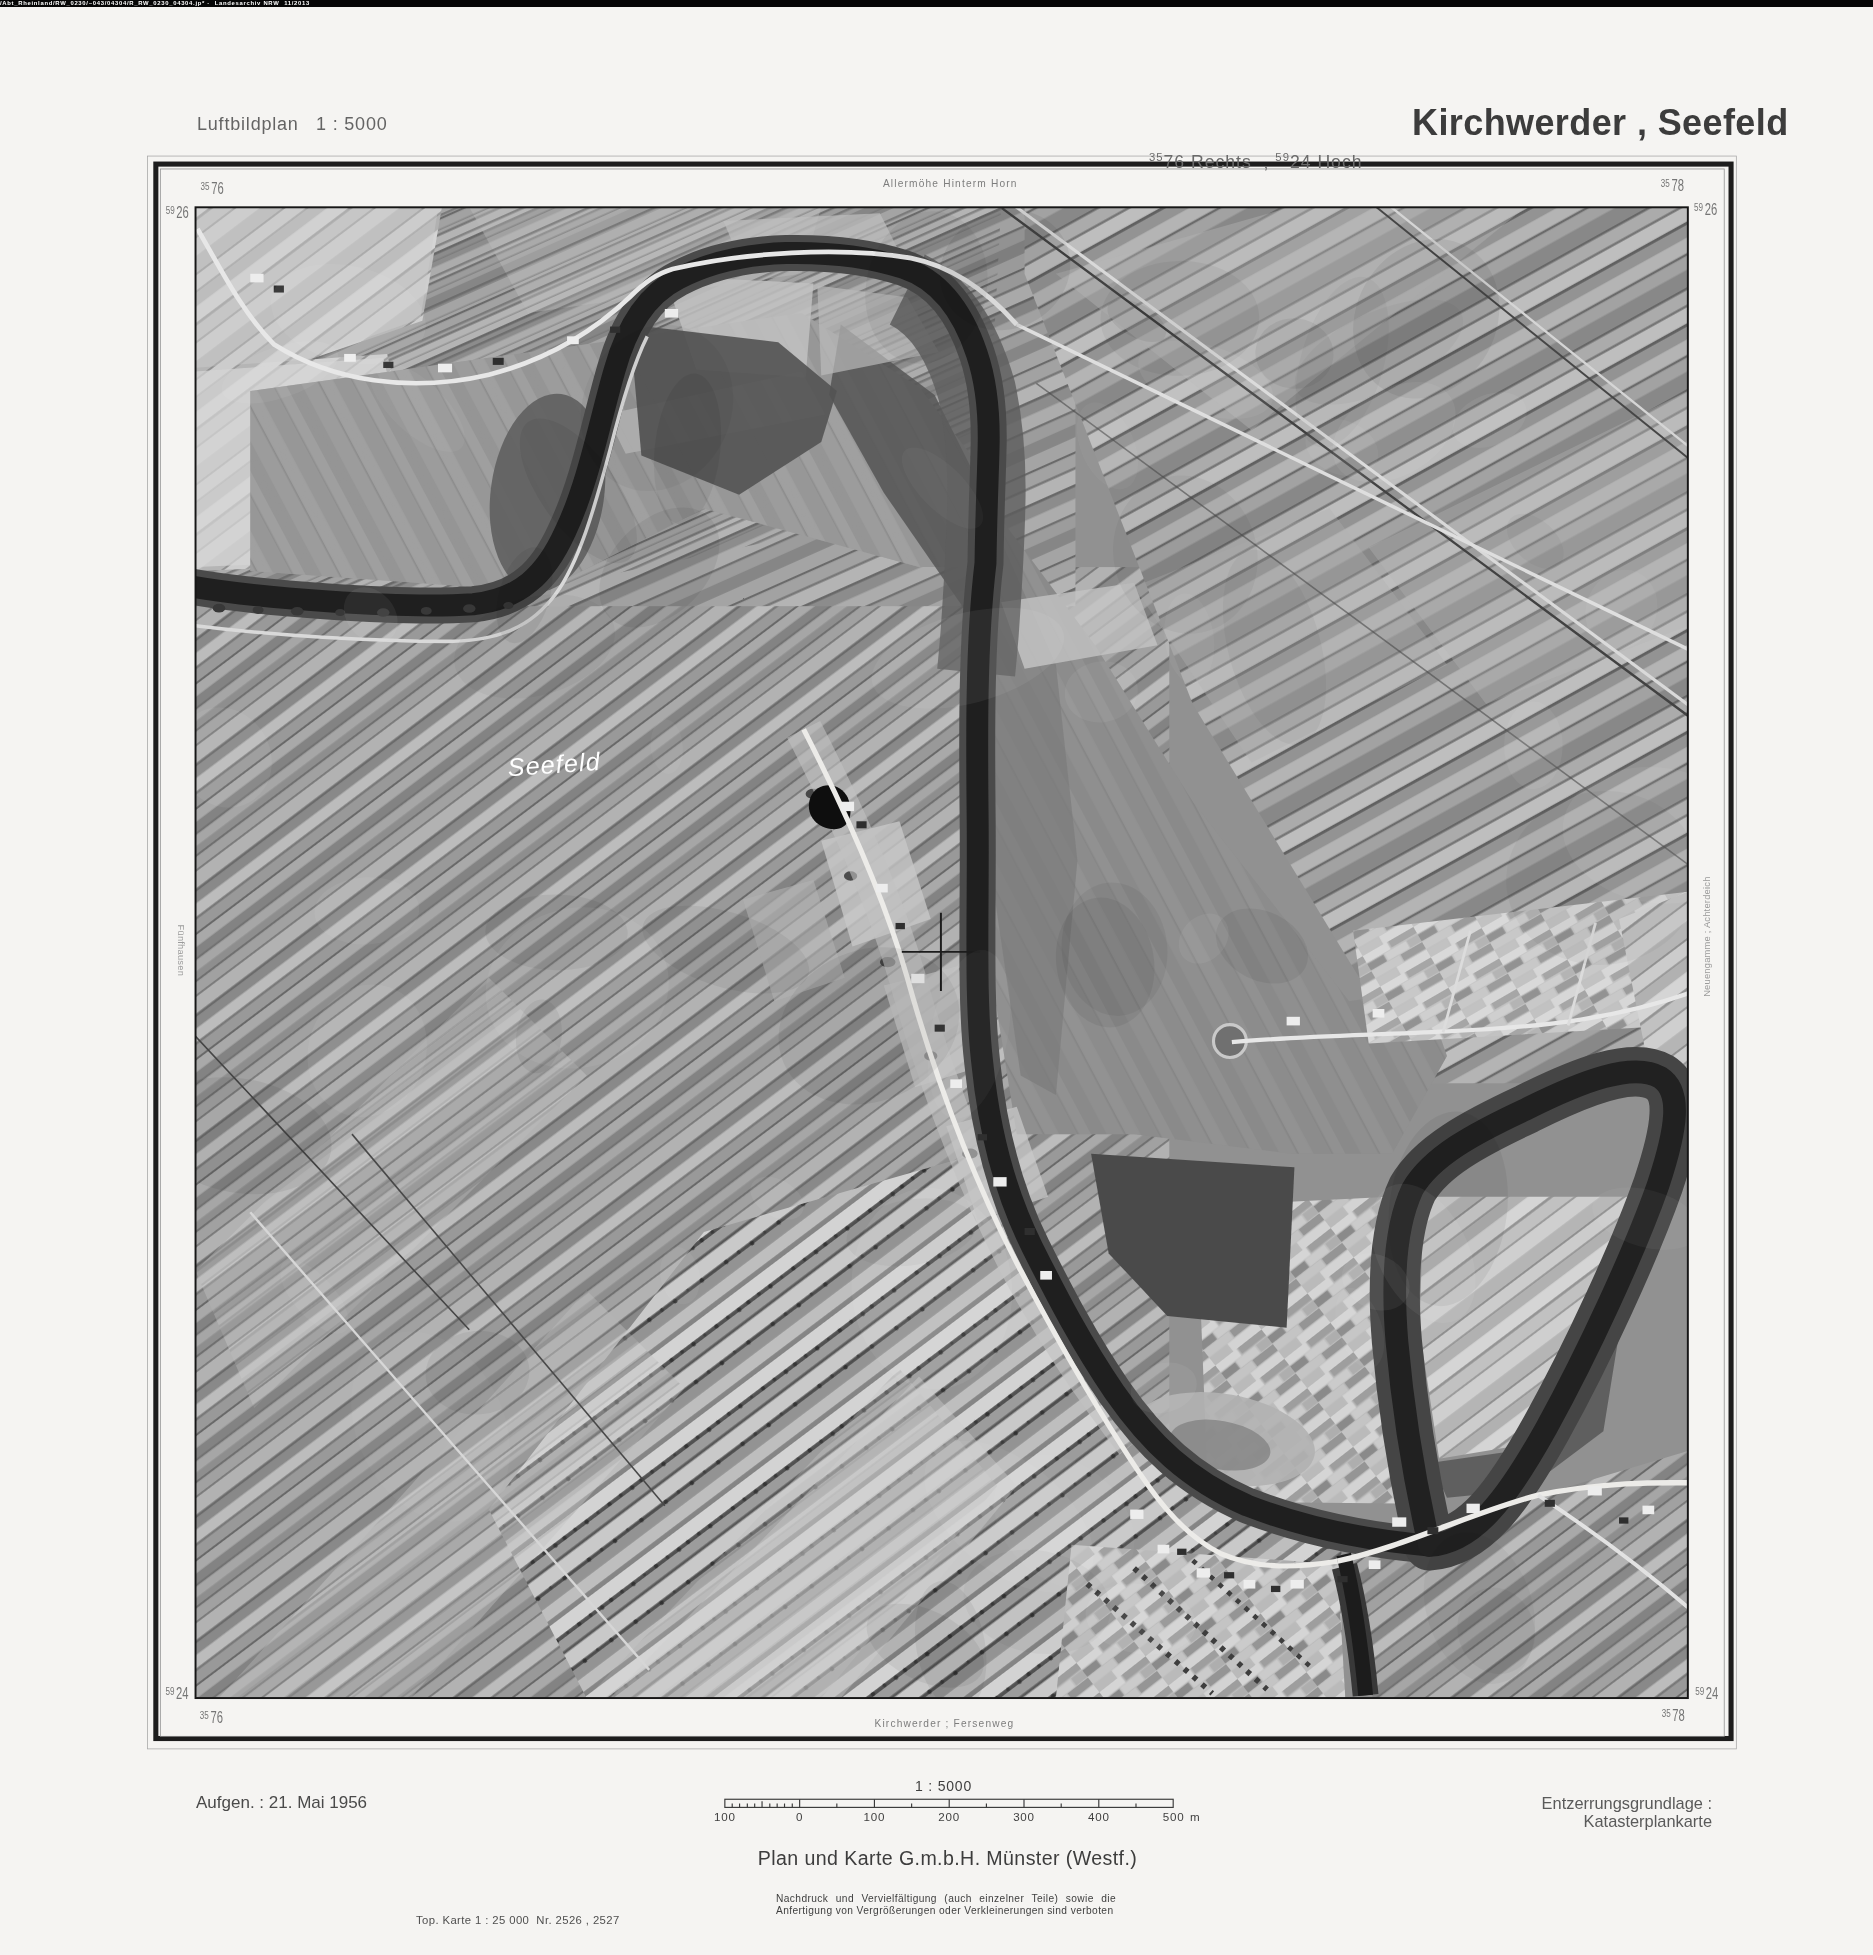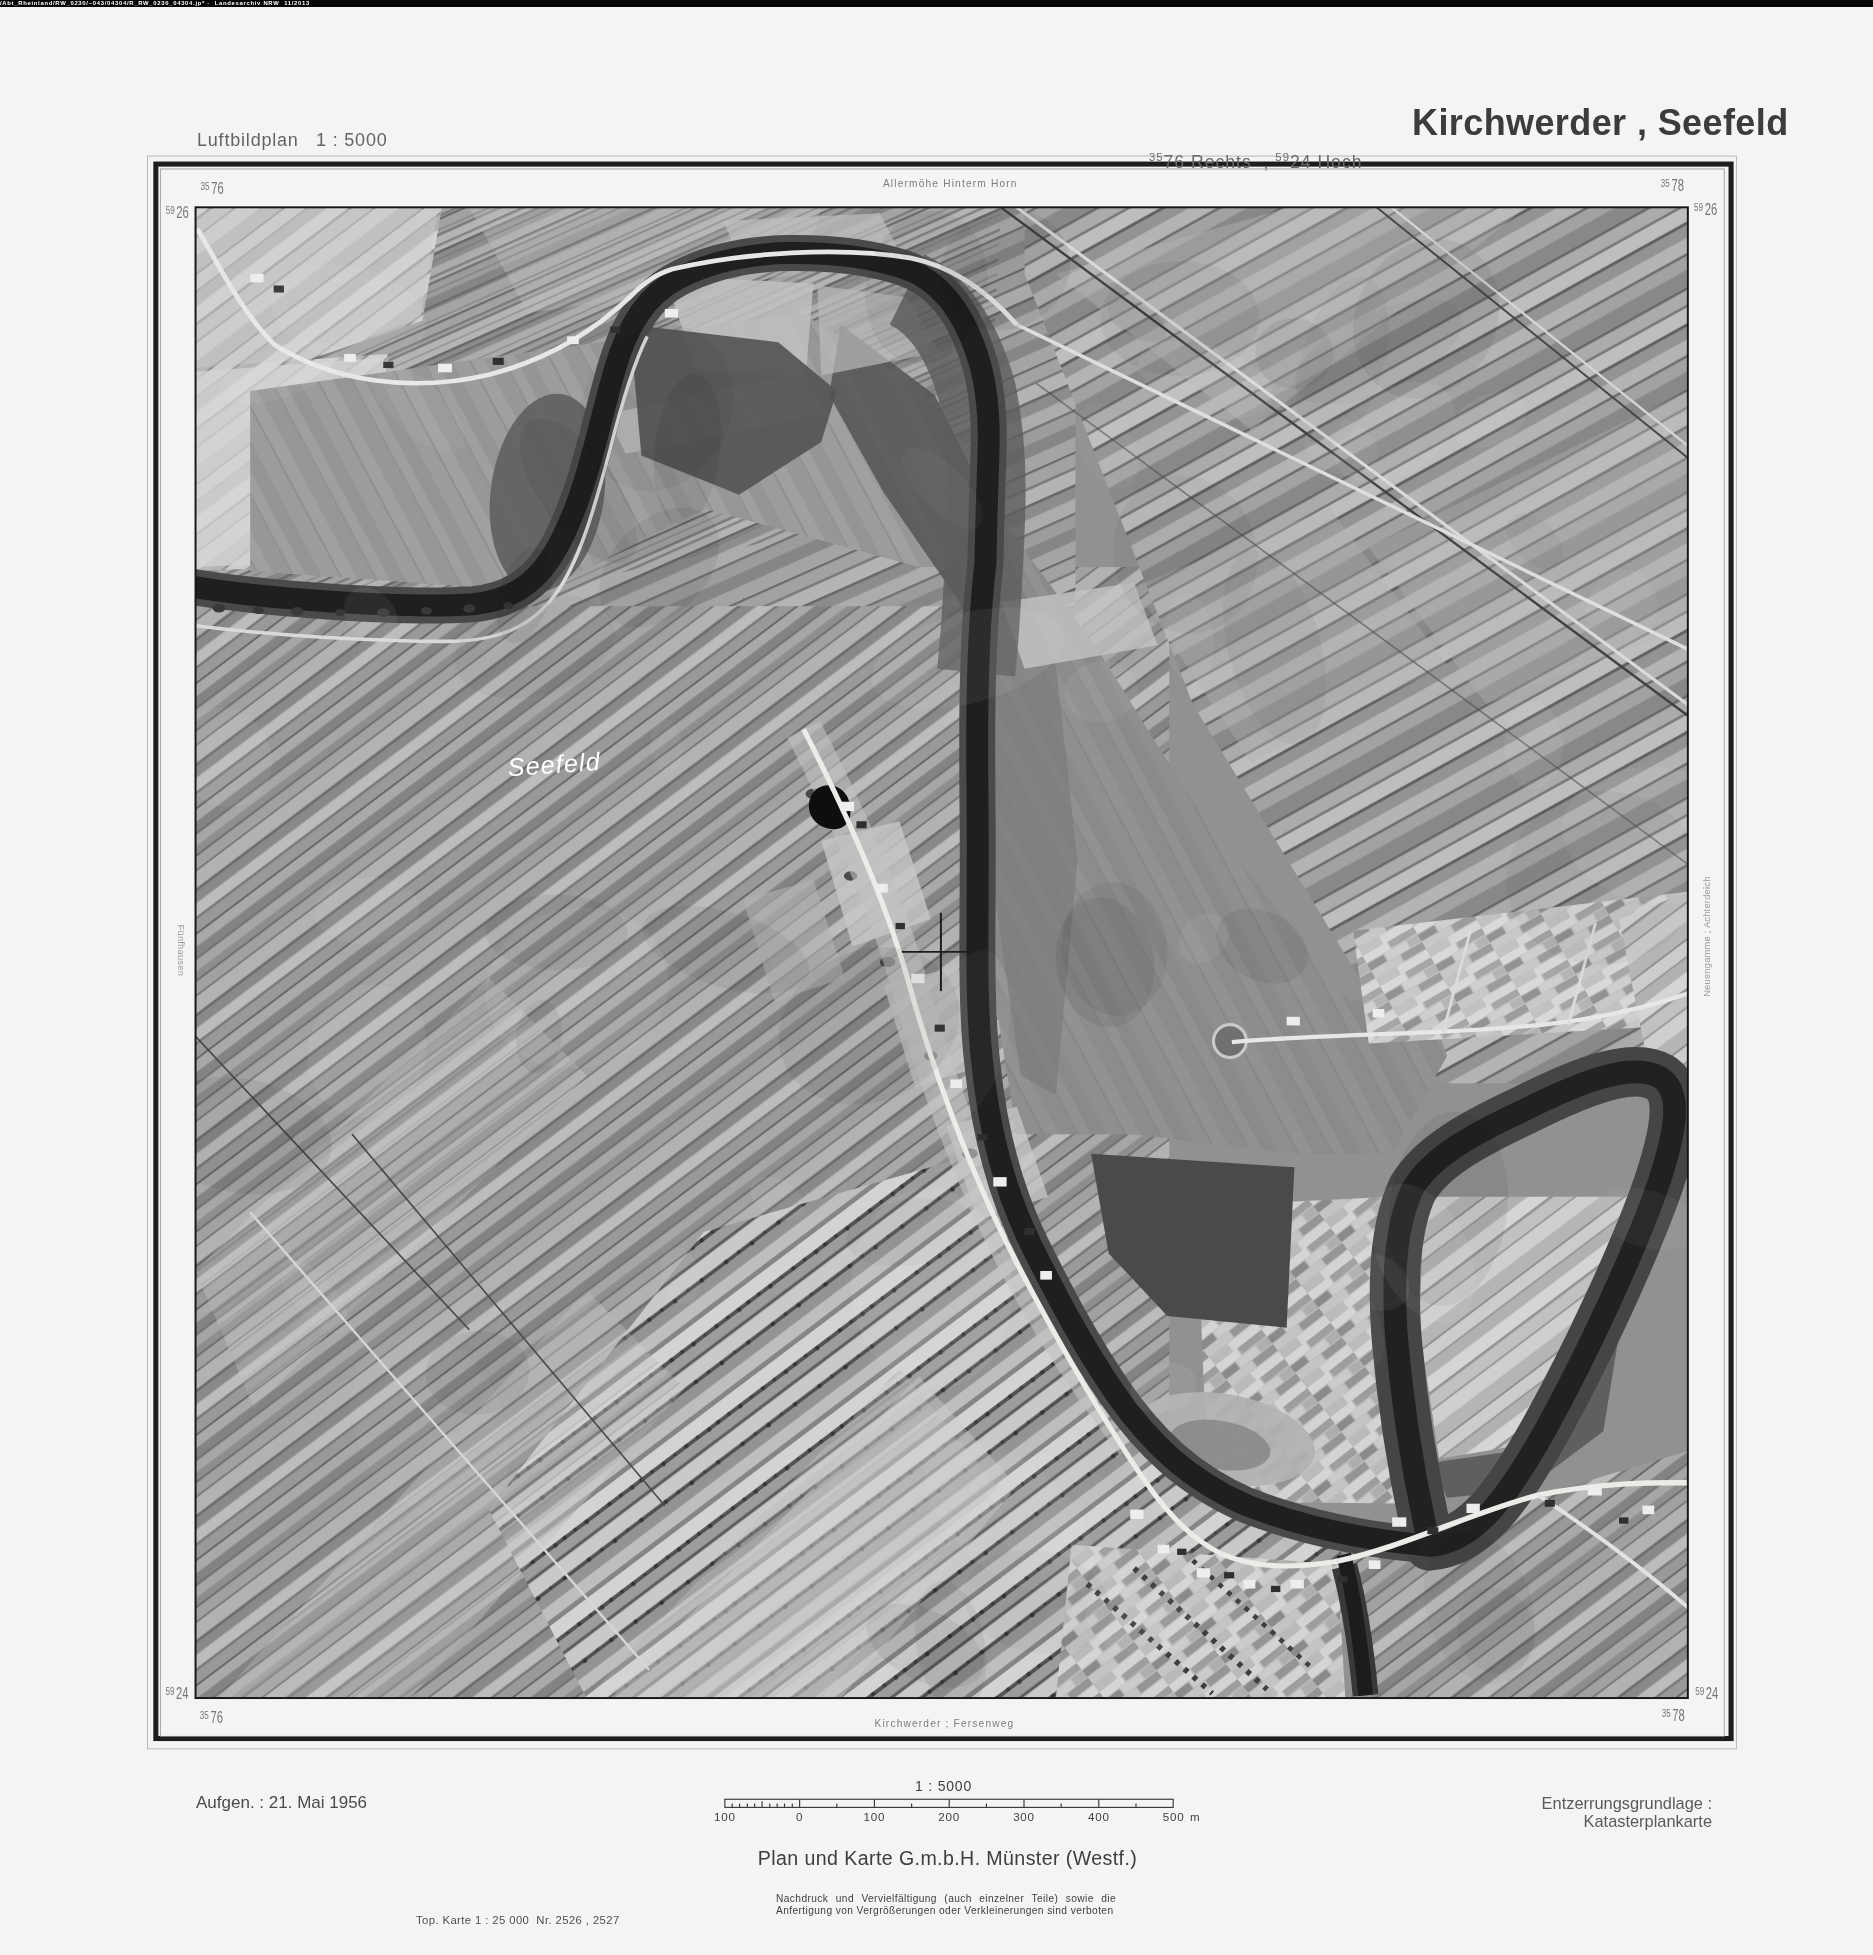--- a/index.html
+++ b/index.html
@@ -483,21 +483,21 @@
 
   <text x="2430" y="478" font-size="26" fill="#7d7d7d" letter-spacing="3" text-anchor="middle">Allermöhe  Hinterm  Horn</text>
 
   <text x="2415" y="4415" font-size="26" fill="#7d7d7d" letter-spacing="3" text-anchor="middle">Kirchwerder  ;  Fersenweg</text>
 
   <text x="455" y="2430" font-size="24" fill="#9a9a9a" letter-spacing="0.5" text-anchor="middle" transform="rotate(90 455 2430)">Fünfhausen</text>
 
   <text x="4372" y="2395" font-size="24" fill="#9a9a9a" letter-spacing="0.5" text-anchor="middle" transform="rotate(-90 4372 2395)">Neuengamme  ;  Achterdeich</text>
 </svg>
 
-<div class="abs" style="left:197px;top:114px;font-size:18px;color:#646464;letter-spacing:0.8px;margin-top:16px;">Luftbildplan&nbsp;&nbsp;&nbsp;1 : 5000</div>
+<div class="abs" style="left:197px;top:114px;font-size:18px;color:#646464;letter-spacing:0.8px;">Luftbildplan&nbsp;&nbsp;&nbsp;1 : 5000</div>
 
 <div class="abs" style="left:1149px;top:110px;font-size:17.6px;color:#6a6a6a;letter-spacing:1px;margin-top:41px;"><sup style="font-size:11.3px;">35</sup>76 Rechts&nbsp;&nbsp;,&nbsp;<sup style="font-size:11.3px;">59</sup>24 Hoch</div>
 
 <div class="abs" style="left:1412px;top:102px;font-size:36px;font-weight:700;color:#3c3c3c;letter-spacing:0.4px;">Kirchwerder , Seefeld</div>
 
 <div class="abs" style="left:196px;top:1793px;font-size:17px;color:#4a4a4a;letter-spacing:0px;">Aufgen. : 21. Mai 1956</div>
 
 <div class="abs" style="left:915px;top:1778px;font-size:14px;color:#3f3f3f;letter-spacing:0.8px;">1 : 5000</div>
 
 <svg class="abs" style="left:700px;top:1795px;" width="524" height="31" viewBox="-40 0 1340 80">

